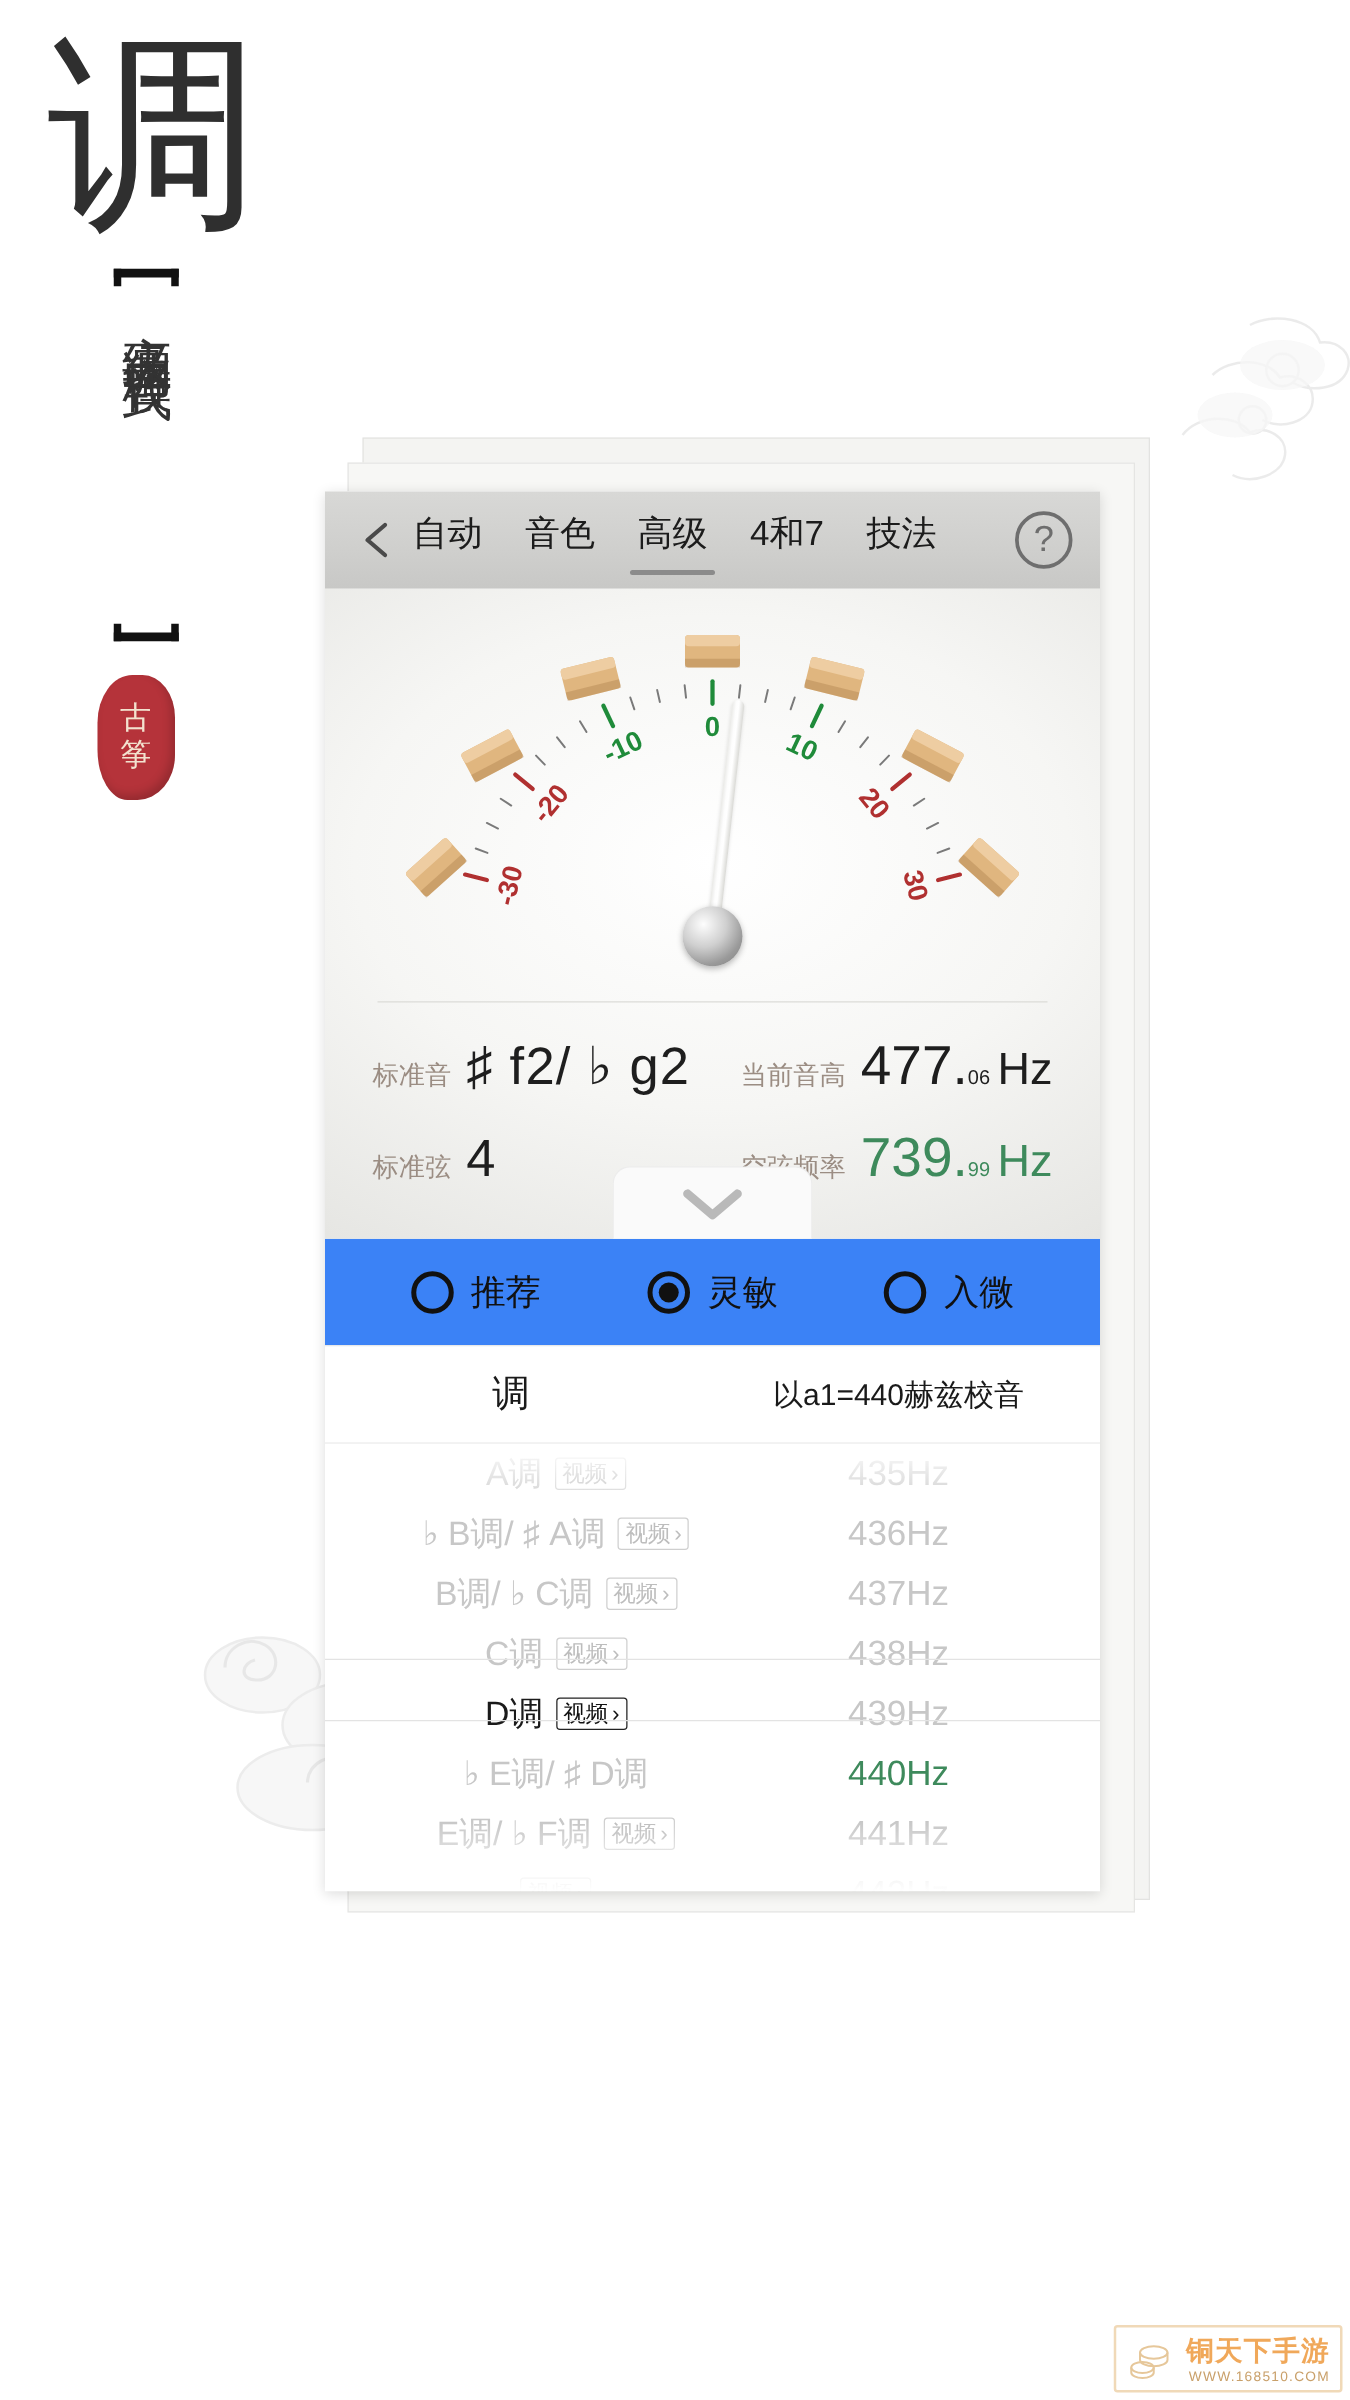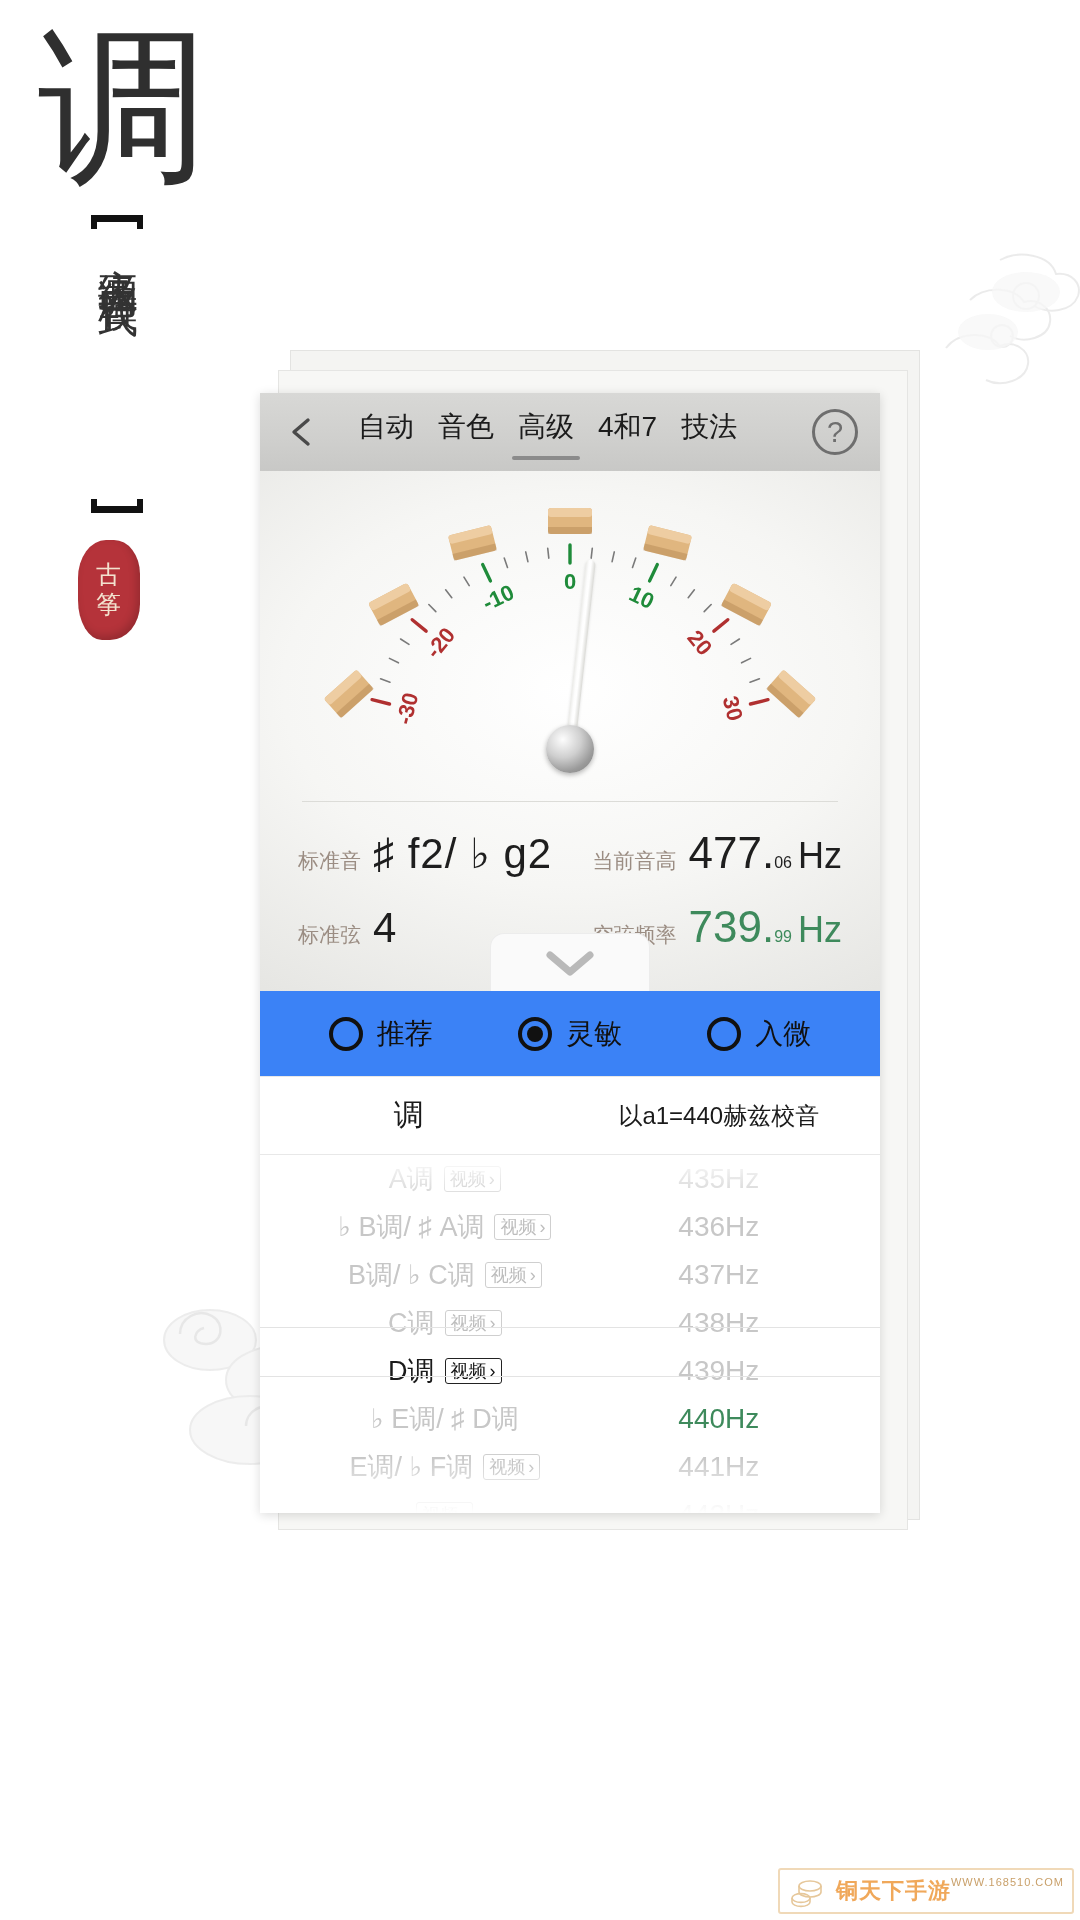--- a/index.html
+++ b/index.html
@@ -74,21 +74,21 @@
 
   
   .navbar {
     height:78px; flex:0 0 78px;
     background:linear-gradient(180deg,#d8d8d6 0%,#cfcfcd 60%,#c8c8c6 100%);
     display:flex; align-items:center; padding:0 22px;
     position:relative;
   }
   .back-arrow { width:44px; height:44px; flex:0 0 44px; position:relative; cursor:pointer; }
   .back-arrow svg{ display:block; }
-  .tabs { display:flex; align-items:center; gap:20px; margin-left:30px; flex:1; }
+  .tabs { display:flex; align-items:center; gap:30px; margin-left:2px; flex:1; }
   .tab {
     font-size:28px; color:#1c1c1c; position:relative; padding:4px 2px 14px 2px;
     cursor:pointer; white-space:nowrap;
   }
   .tab.active::after{
     content:""; position:absolute; left:-4px; right:-4px; bottom:0;
     height:4px; background:#8b8b8b; border-radius:2px;
   }
   .help-icon {
     width:46px; height:46px; flex:0 0 46px; border:3px solid #6e6e6e;
@@ -193,21 +193,21 @@
   .fade-top{ top:0; background:linear-gradient(180deg,#fff 0%,rgba(255,255,255,0) 100%); }
   .fade-bot{ bottom:0; background:linear-gradient(0deg,#fff 0%,rgba(255,255,255,0) 100%); }
 
   
   .watermark{
     position:absolute; right:6px; bottom:6px;
     display:flex; align-items:center; gap:8px;
     border:2px solid #f0d9b8; background:#fff; padding:4px 8px; border-radius:3px;
   }
   .wm-coins{ width:40px; height:34px; position:relative; flex:0 0 40px; }
-  .wm-text{ display:flex; flex-direction:row; }
+  .wm-text{ display:flex; flex-direction:column;align-items:flex-end; }
   .wm-title{ font-size:22px; color:#f0a85a; font-weight:bold; letter-spacing:1px;
              font-family:"DejaVu Sans",sans-serif; }
   .wm-url{ font-size:11px; color:#c9a06a; letter-spacing:1px; }
 </style>
 </head>
 <body>
 
 <svg class="cloud-deco cloud-tr" viewBox="0 0 230 200">
   <g fill="none" stroke="#dcdcdc" stroke-width="2">
     <path d="M150 20c18-10 50-6 56 14 16-2 26 10 22 22-6 16-30 18-44 10"></path>

